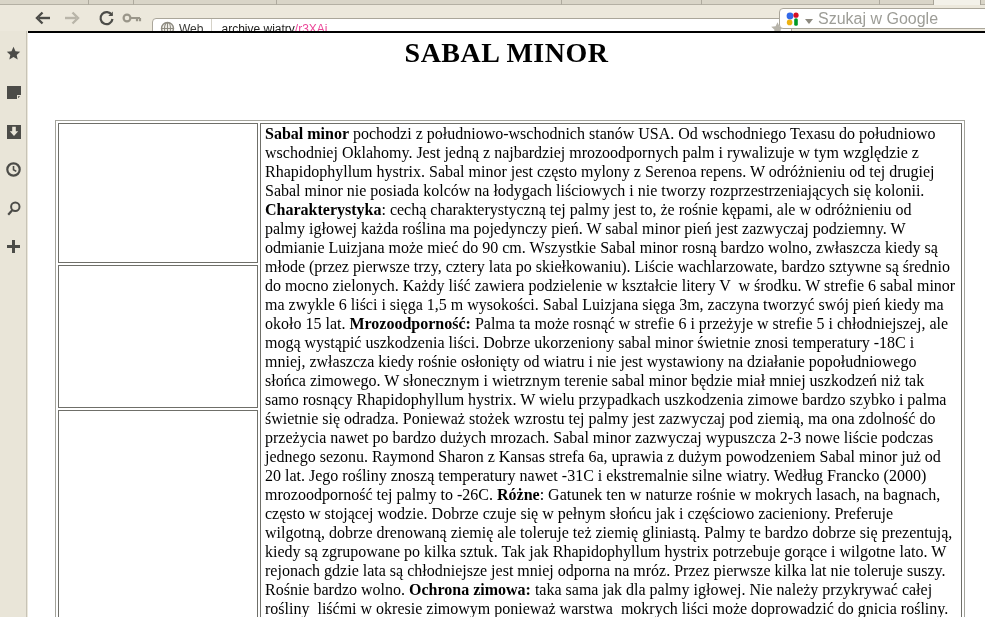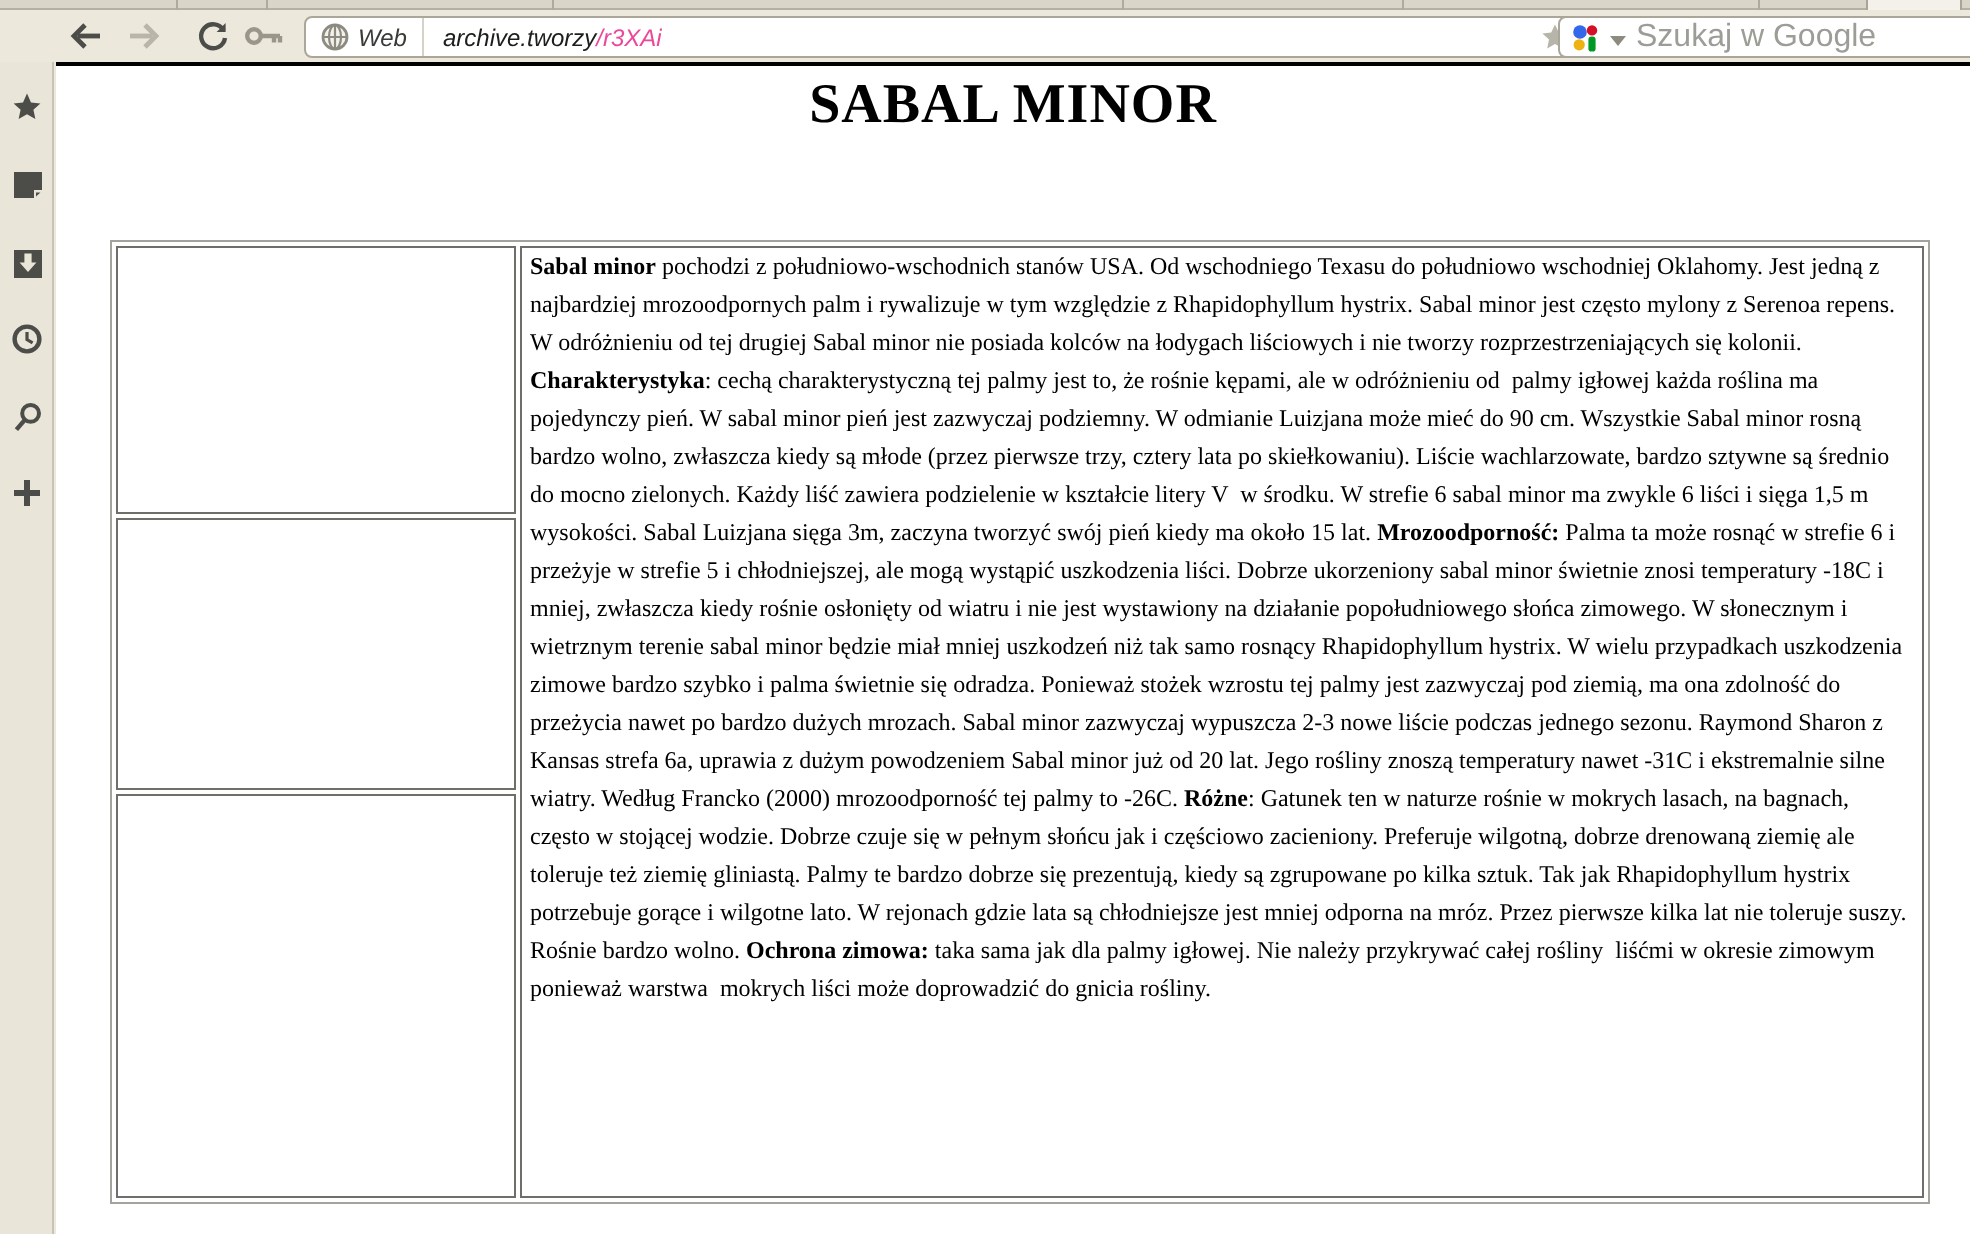--- a/index.html
+++ b/index.html
@@ -12,23 +12,23 @@
   .tabstrip { position:absolute; left:0; top:0; width:985px; height:5px;
               background:#d9d5c8; border-bottom:1px solid #b4b0a4; }
   .tabsep { position:absolute; top:0; width:1px; height:5px; background:#aeaa9e; }
   .active-tab { position:absolute; top:0; left:933px; width:48px; height:5px;
                 background:#f3f1e9; border-left:1px solid #a8a498; border-right:1px solid #a8a498; }
 
   
   .toolbar { position:absolute; left:0; top:5px; width:985px; height:26px; background:#ece8dc; }
   .tbtn { position:absolute; top:3px; width:24px; height:20px; display:flex;
           align-items:center; justify-content:center; cursor:pointer; }
-  .urlbar { position:absolute; left:152px; top:3px; width:640px; height:21px;
+  .urlbar { position:absolute; left:152px; top:13px; width:640px; height:21px;
             background:#fff; border:1px solid #aaa69a; border-radius:4px;
-            display:flex; align-items:center;font-style:italic; }
+            display:flex; align-items:center; }
   .site-chip { display:flex; align-items:center; gap:4px; padding:0 8px 0 7px;
                height:100%; border-right:1px solid #d5d2c8; }
   .site-label { font-size:12px; color:#3b3b38; }
   .url-text { font-size:12px; margin-left:9px; white-space:nowrap; overflow:hidden; flex:1; }
   .url-host { color:#1d1d1b; }
   .url-path { color:#ec4899; }
   .url-star { margin:0 6px 0 4px; display:flex; align-items:center; }
   .searchbox { position:absolute; left:779px; top:3px; width:212px; height:21px;
                background:#fff; border:1px solid #aaa69a; border-radius:4px;
                display:flex; align-items:center; padding:0 4px 0 5px; }
@@ -48,21 +48,21 @@
              background:#fff; border-top:2px solid #000000; overflow:hidden; }
   .page-title { font-family:"Liberation Serif", serif; font-weight:bold;
                 font-size:28px; text-align:center; margin-top:4px; color:#000;
                 letter-spacing:0.5px; }
   table.article { border-collapse:separate; border-spacing:2px;
                   margin:51px 0 0 27px; border:1px solid #a3a39b; }
   table.article td { border:1px solid #6f6f69; }
   td.img-cell { width:200px; background:#fff; }
   td.r1 { height:134px; } td.r2 { height:136px; } td.r3 { height:202px; }
   td.text-cell { width:702px; vertical-align:top; padding:0 4px 2px 4px; }
-  .article-text { font-family:"Liberation Serif", serif; font-size:12px;
+  .article-text { font-family:"Liberation Serif", serif; font-size:16px;
                   line-height:19px; color:#000; white-space:pre-wrap; }
   .article-text b { font-weight:bold; }
 </style>
 </head>
 <body>
 
 <div class="window">
 
   <div class="tabstrip">
     <div class="tabsep" style="left:88px"></div>
@@ -107,21 +107,21 @@
     <div class="urlbar">
       <div class="site-chip">
         <svg width="15" height="15" viewBox="0 0 15 15">
           <circle cx="7.5" cy="7.5" r="6" stroke="#8d8a80" stroke-width="1.4" fill="#f2f1ec"></circle>
           <path d="M1.5 7.5h12M7.5 1.5v12" stroke="#8d8a80" stroke-width="1.1" fill="none"></path>
           <ellipse cx="7.5" cy="7.5" rx="3" ry="6" stroke="#8d8a80" stroke-width="1.1" fill="none"></ellipse>
         </svg>
         <span class="site-label">Web</span>
       </div>
       <div class="url-text">
-        <span class="url-host">archive.tworzy</span><span class="url-path">/r3XAi</span>
+        <span class="url-host">archive.wiatry</span><span class="url-path">/r3XAi</span>
       </div>
       <span class="url-star">
         <svg width="15" height="15" viewBox="0 0 15 15">
           <path d="M7.5 1.2 9.4 5.3l4.4.5-3.3 3 .9 4.4-3.9-2.2-3.9 2.2.9-4.4-3.3-3 4.4-.5z" fill="#b7b4aa"></path>
         </svg>
       </span>
     </div>
 
     <div class="searchbox">
       <svg width="16" height="16" viewBox="0 0 16 16">

